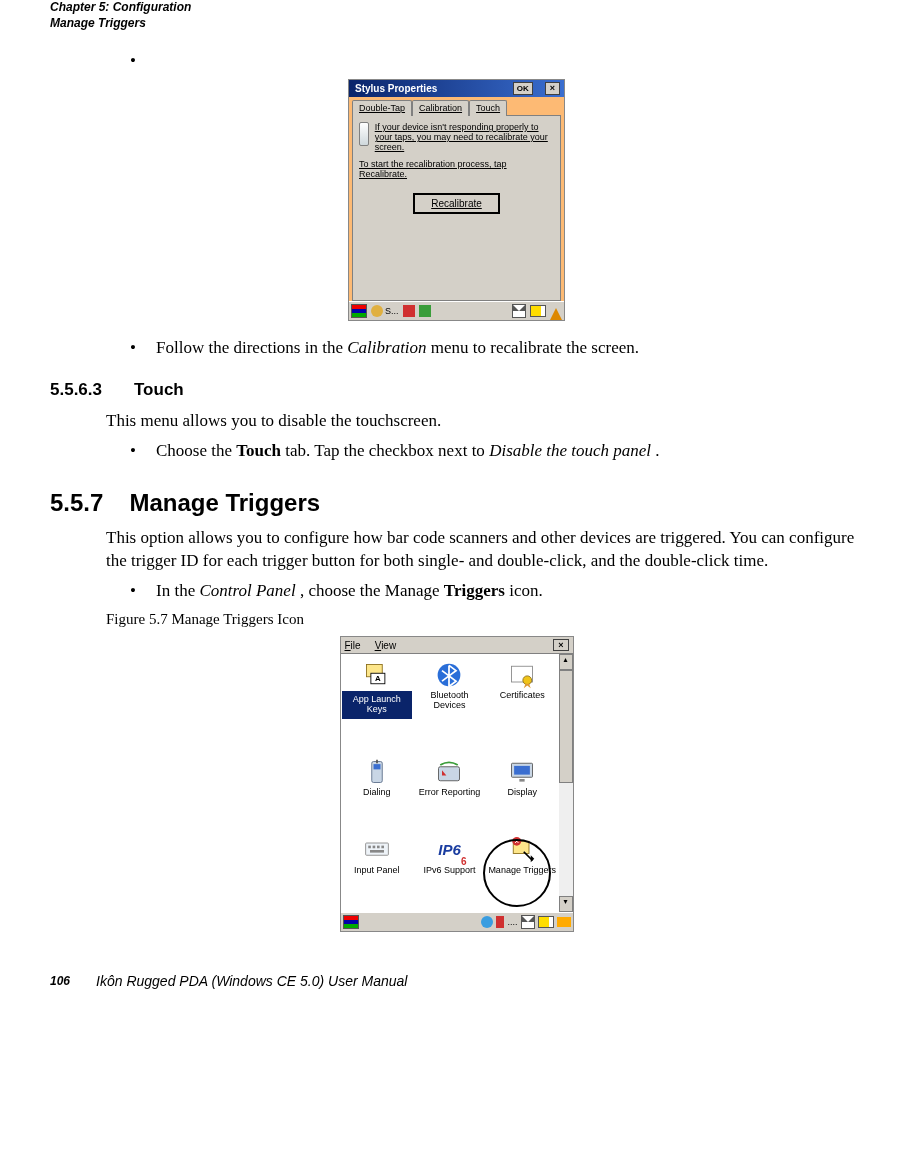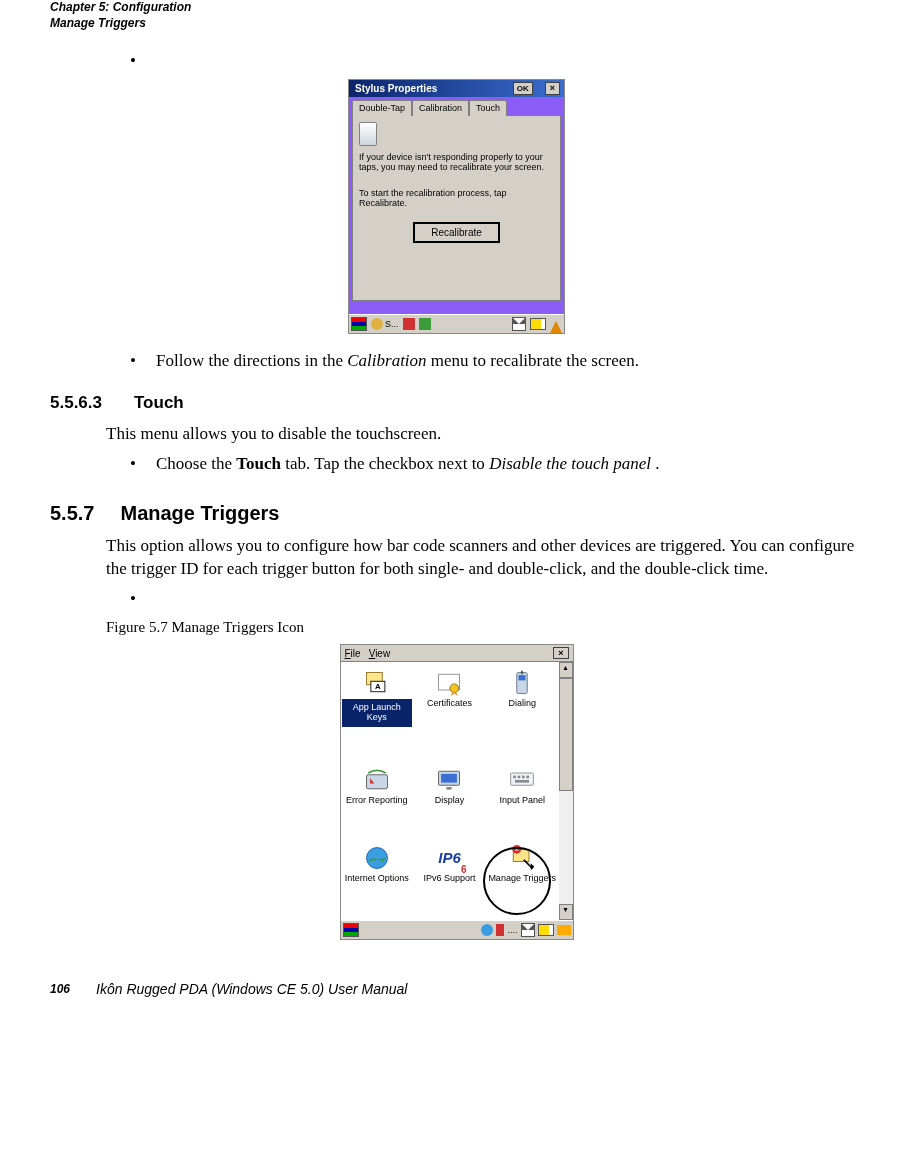--- a/index.html
+++ b/index.html
@@ -70,22 +70,23 @@
   }
   .x-box {
     background: #d4d0c8;
     color: #000;
     font-size: 9px;
     font-weight: bold;
     padding: 0 4px;
     border: 1px solid #404040;
   }
   .win-body {
-    background: #8b5cf6;
-    padding: 3px 3px 13px 3px;
+    background: #fdba74;
+    padding: 3px 3px 0 3px;
+    text-decoration: underline;
   }
   .tabs {
     display: flex;
     font-size: 9px;
     margin-bottom: -1px;
   }
   .tab {
     border: 1px solid #808080;
     border-bottom: none;
     padding: 2px 6px;
@@ -104,22 +105,21 @@
     border: 1px solid #808080;
     background: #d4d0c8;
     height: 172px;
     padding: 6px;
     font-size: 9px;
   }
   .tab-panel .msg-row {
     display: flex;
     align-items: flex-start;
     gap: 6px;
-    margin-bottom: 16px;
-    flex-direction: column;
+    margin-bottom: 7px;
   }
   .pda-icon {
     width: 16px; height: 22px;
     display: inline-block;
     border: 1px solid #808080;
     background: linear-gradient(#fff,#cfd8dc);
     border-radius: 2px;
   }
   .recal-btn {
     display: block;
@@ -162,21 +162,21 @@
     font-family: Verdana, Arial, sans-serif;
     font-weight: bold;
     font-size: 17px;
     margin: 22px 0 10px 0;
     display: flex;
     gap: 32px;
   }
   .h2 {
     font-family: Verdana, Arial, sans-serif;
     font-weight: bold;
-    font-size: 20px;
+    font-size: 24px;
     margin: 28px 0 10px 0;
     display: flex;
     gap: 26px;
   }
   .body-text {
     font-size: 17px;
     margin: 6px 0 6px 56px;
     line-height: 1.35;
   }
   .fig-caption {
@@ -192,21 +192,21 @@
     border: 1px solid #888;
     background: #fff;
     text-align: left;
     font-family: Tahoma, Verdana, sans-serif;
   }
   .menubar {
     background: #d4d0c8;
     font-size: 10px;
     padding: 2px 4px;
     display: flex;
-    gap: 8px;
+    gap: 14px;
     border-bottom: 1px solid #808080;
     align-items: center;
   }
   .menubar .underline { text-decoration: underline; }
   .menubar .close {
     margin-left: auto;
     background: #d4d0c8;
     border: 1px solid #404040;
     font-size: 9px;
     font-weight: bold;
@@ -369,20 +369,27 @@
     </span>
   </div>
 
   <div class="h2">
     <span>5.5.7</span>
     <span>Manage Triggers</span>
   </div>
   <div class="body-text">This option allows you to configure how bar code scanners and other devices are triggered. You can configure the trigger ID for each trigger button for both single- and double-click, and the double-click time.</div>
   <div class="bullet-row">
     <span class="bullet-dot">•</span>
+    <span>
+      <span>In the </span>
+      <span class="em">Control Panel</span>
+      <span>, choose the Manage </span>
+      <span class="strong">Triggers</span>
+      <span> icon.</span>
+    </span>
   </div>
 
   <div class="fig-caption">Figure 5.7  Manage Triggers Icon</div>
 
   <div class="screenshot-wrap">
     <div class="cp-win cp-rel">
       <div class="menubar">
         <span><span class="underline">F</span><span>ile</span></span>
         <span><span class="underline">V</span><span>iew</span></span>
         <span class="close">×</span>
@@ -394,20 +401,29 @@
             <div class="cp-icon">
               <svg class="ic" viewBox="0 0 32 32">
                   <rect x="4" y="4" width="18" height="14" fill="#fde68a" stroke="#8a6d1a"></rect>
                   <rect x="9" y="14" width="16" height="12" fill="#fff" stroke="#000"></rect>
                   <text x="17" y="23" text-anchor="middle" font-size="9" font-weight="bold">A</text>
                 </svg>
             </div>
             <div class="cp-label">App Launch Keys</div>
           </div>
 
+          <div class="cp-item">
+            <div class="cp-icon">
+              <svg class="ic" viewBox="0 0 32 32">
+                  <circle cx="16" cy="16" r="13" fill="#2a6ed8"></circle>
+                  <path d="M16 5 L24 11 L16 17 L24 23 L16 29 V5 M16 17 L8 11 M16 17 L8 23" stroke="#fff" stroke-width="2" fill="none"></path>
+                </svg>
+            </div>
+            <div>Bluetooth Devices</div>
+          </div>
 
           <div class="cp-item">
             <div class="cp-icon">
               <svg class="ic" viewBox="0 0 32 32">
                   <rect x="4" y="6" width="24" height="18" fill="#fff" stroke="#888"></rect>
                   <circle cx="22" cy="22" r="5" fill="#f0c419" stroke="#8a6d1a"></circle>
                   <path d="M20 26 L18 31 L22 28 L26 31 L24 26" fill="#d93"></path>
                 </svg>
             </div>
             <div>Certificates</div>
@@ -454,29 +470,20 @@
                   <rect x="6" y="11" width="3" height="3" fill="#888"></rect>
                   <rect x="11" y="11" width="3" height="3" fill="#888"></rect>
                   <rect x="16" y="11" width="3" height="3" fill="#888"></rect>
                   <rect x="21" y="11" width="3" height="3" fill="#888"></rect>
                   <rect x="8" y="16" width="16" height="3" fill="#888"></rect>
                 </svg>
             </div>
             <div>Input Panel</div>
           </div>
 
-          <div class="cp-item">
-            <div class="cp-icon">
-              <svg class="ic" viewBox="0 0 32 32">
-                  <circle cx="16" cy="16" r="12" fill="#3a9de0" stroke="#1a5db0"></circle>
-                  <path d="M6 20 Q12 14 18 18 Q24 22 26 16" fill="#3a9d3a"></path>
-                </svg>
-            </div>
-            <div>Internet Options</div>
-          </div>
 
           <div class="cp-item">
             <div class="cp-icon" style="font-weight:bold;font-style:italic;font-size:15px;color:#1a3da0;position:relative;">
               <span>IP6</span>
               <span style="position:absolute;right:-2px;bottom:-2px;font-size:10px;color:#d03030;font-style:normal;">6</span>
             </div>
             <div>IPv6 Support</div>
           </div>
 
 

